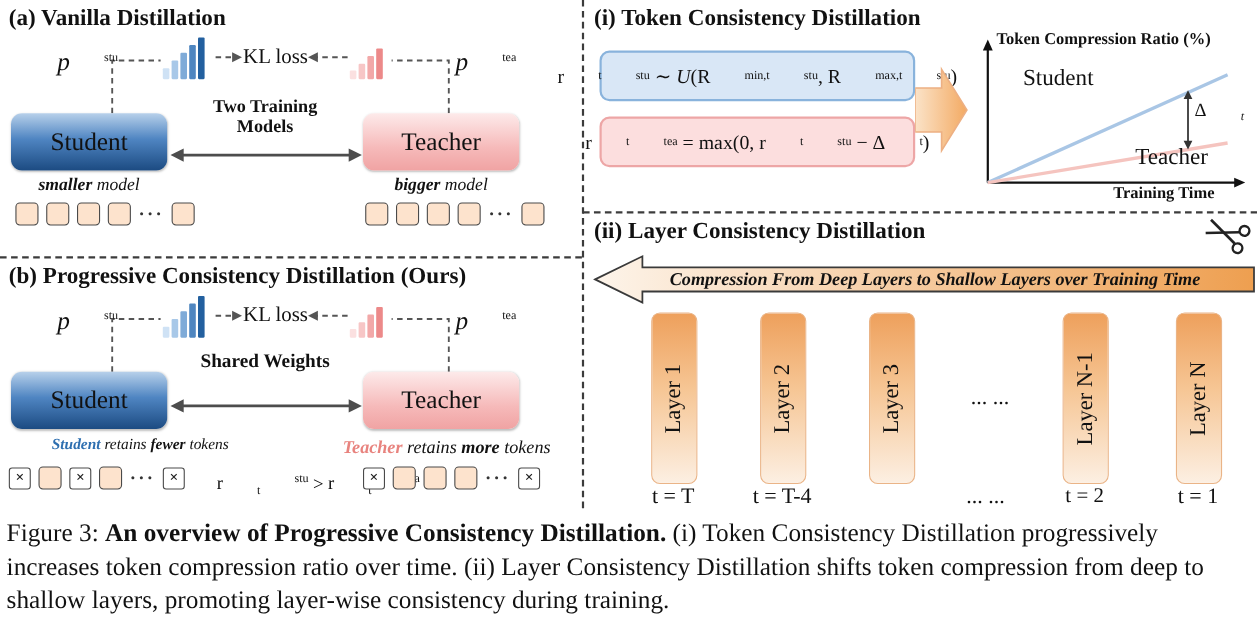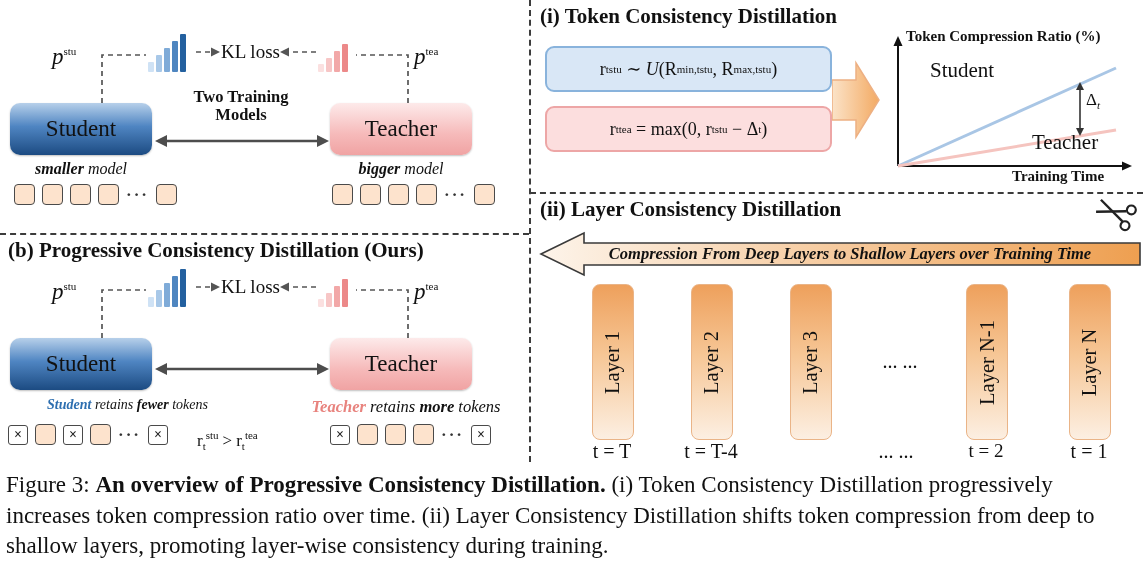--- a/index.html
+++ b/index.html
@@ -9,21 +9,21 @@
   .ttl{font-weight:bold;font-size:21px;white-space:nowrap;}
   .ctr{text-align:center;}
   .b{font-weight:bold;}
   .it{font-style:italic;}
   .stuC{color:#2e6fb0;}
   .teaC{color:#e8837e;}
   .vdash{border-left:2px dashed #3c3c3c;width:0;}
   .hdash{border-top:2px dashed #3c3c3c;height:0;}
   .dsh{stroke:#555;stroke-width:1.7;fill:none;stroke-dasharray:5 4;}
   .plab{font-size:23px;}
-  sup.s,sub.s{font-size:11px;}
+  sup.s,sub.s{font-size:11px;margin-left:31px;}
   .box{width:142px;height:52px;border-radius:10px;display:flex;align-items:center;justify-content:center;
        font-size:23px;box-shadow:0 1px 2px rgba(0,0,0,.25);}
   .box.blue{background:linear-gradient(180deg,#b7d0ea 0%,#4f85c2 45%,#1c4b82 100%);}
   .box.pink{background:linear-gradient(180deg,#fdeaea 0%,#f6baba 60%,#f0a3a3 100%);}
   .bars{display:flex;align-items:flex-end;gap:2px;}
   .bars span{display:block;width:6px;border-radius:1px;}
   .fbox{width:283px;height:42px;border-radius:9px;display:flex;align-items:center;justify-content:center;
         font-size:18px;white-space:pre;}
   .fbox.blue{background:#d9e7f6;border:2px solid #89b3dc;}
   .fbox.pink{background:#fcdede;border:2px solid #eda6a6;}
@@ -54,20 +54,21 @@
     <path class="dsh" d="M408,103 L408,55 L356,55"></path>
     <path class="dsh" d="M196,52 L212,52"></path>
     <polygon points="220,52 211,47.5 211,56.5" fill="#555"></polygon>
     <path class="dsh" d="M316,52 L288,52"></path>
     <polygon points="280,52 289,47.5 289,56.5" fill="#555"></polygon>
     <line x1="163" y1="141" x2="321" y2="141" stroke="#4d4d4d" stroke-width="2.6"></line>
     <polygon points="155,141 167,135 167,147" fill="#4d4d4d"></polygon>
     <polygon points="329,141 317,135 317,147" fill="#4d4d4d"></polygon>
   </svg>
 
+  <div class="abs ttl" style="left:8px;top:4px">(a) Vanilla Distillation</div>
 
   <div class="abs plab" style="left:52px;top:44px"><span class="it">p</span><sup class="s">stu</sup></div>
 
   <div class="abs bars" style="left:148px;top:32px;height:40px">
     <span style="height:10px;background:#cfe2f5"></span>
     <span style="height:17px;background:#a8c8e8"></span>
     <span style="height:24px;background:#7fabd8"></span>
     <span style="height:31px;background:#4f86c0"></span>
     <span style="height:38px;background:#23609f"></span>
   </div>
@@ -140,20 +141,21 @@
 
   <div class="abs bars" style="left:318px;top:277px;height:30px">
     <span style="height:8px;background:#fbe0e0"></span>
     <span style="height:14px;background:#f7c6c6"></span>
     <span style="height:21px;background:#f2a8a8"></span>
     <span style="height:28px;background:#ec8989"></span>
   </div>
 
   <div class="abs plab" style="left:414px;top:279px"><span class="it">p</span><sup class="s">tea</sup></div>
 
+  <div class="abs ctr b" style="left:166px;top:318px;width:150px;font-size:17.5px">Shared Weights</div>
 
   <div class="abs box blue" style="left:10px;top:338px">
       <span>Student</span>
     </div>
   <div class="abs box pink" style="left:330px;top:338px">
       <span>Teacher</span>
     </div>
 
   <div class="abs ctr" style="left:0;top:397px;width:255px;font-size:14px"><span class="b it stuC">Student</span> <span class="it">retains</span> <span class="b it">fewer</span> <span class="it">tokens</span></div>
 

